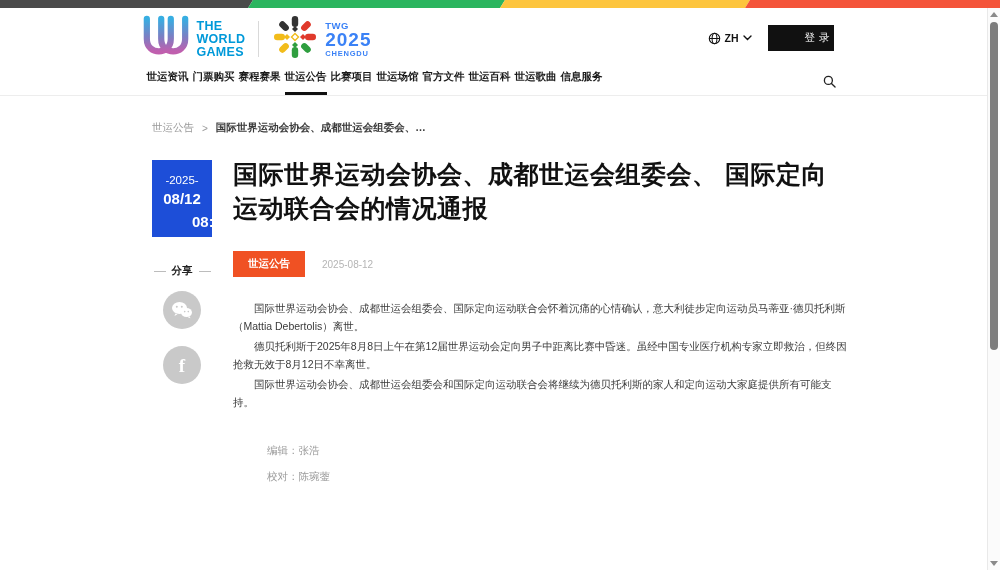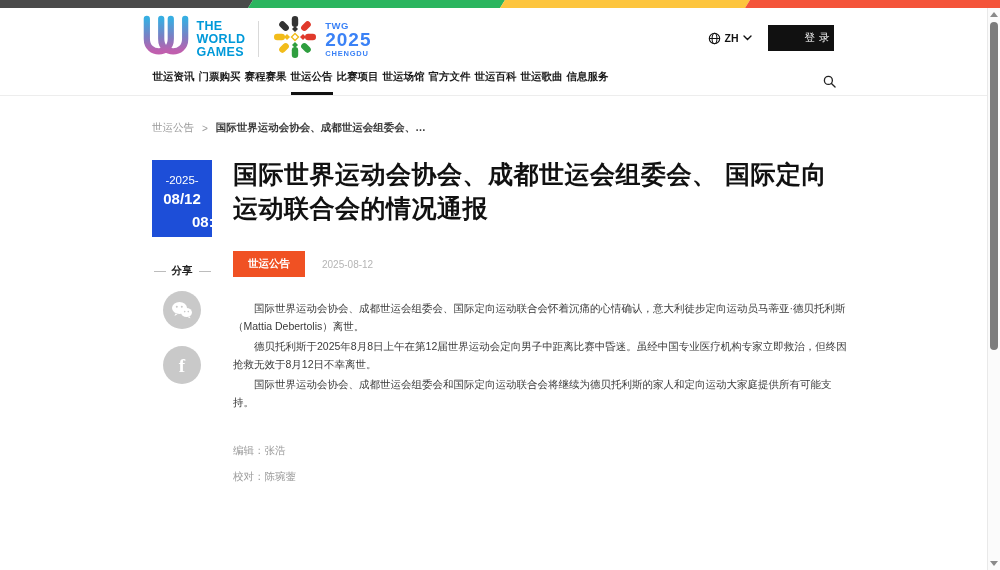--- a/index.html
+++ b/index.html
@@ -30,21 +30,21 @@
   .twg-text { margin-left:7px; color:#3b82f6; }
   .twg-top { font-size:9.5px; font-weight:bold; letter-spacing:.5px; }
   .twg-year { font-size:19px; font-weight:600; line-height:18px; letter-spacing:1px; }
   .twg-city { font-size:7.5px; font-weight:bold; letter-spacing:.8px; }
 
   .controls { position:absolute; right:8px; top:17px; display:flex; align-items:center; gap:16px; }
   .lang { display:flex; align-items:center; gap:4px; cursor:pointer; }
   .lang-label { font-size:10.5px; font-weight:bold; color:#111; }
   .login-btn { background:#111; color:#fff; font-size:10.5px; width:66px; padding:6px 0; text-align:right; letter-spacing:4px; text-indent:4px; cursor:pointer; border:none; font-family:inherit; }
 
-  .nav { position:absolute; left:7px; bottom:0; display:flex; gap:4px; }
+  .nav { position:absolute; left:1px; bottom:0; display:flex; gap:4px; }
   .nav-item { font-size:10.5px; font-weight:bold; color:#1a1a1a; padding-bottom:8px; white-space:nowrap; cursor:pointer; }
   .nav-item.active { border-bottom:3px solid #111; }
   .search-btn { position:absolute; right:6px; bottom:7px; cursor:pointer; line-height:0; }
 
   
   .breadcrumb { position:absolute; top:121px; left:152px; display:flex; align-items:center; font-size:10.5px; z-index:5; }
   .bc-root { color:#9a9a9a; cursor:pointer; }
   .bc-sep { color:#9a9a9a; margin:0 8px; font-size:10px; }
   .bc-current { color:#3a3a3a; font-weight:600; }
 
@@ -61,21 +61,21 @@
   .share-fb { margin-top:17px; }
   .fb-glyph { color:#fff; font-size:19px; font-weight:bold; line-height:1; font-family:"Liberation Serif",serif; }
 
   .art-main { position:absolute; top:157px; left:233px; width:615px; }
   .art-title { font-size:25px; font-weight:800; color:#111; line-height:34px; letter-spacing:.5px; }
   .tag-row { margin-top:26px; display:flex; align-items:center; }
   .cat-tag { display:inline-block; background:#f05123; color:#fff; font-size:10.5px; font-weight:bold; padding:6px 15px; cursor:pointer; }
   .pub-date { color:#b5b5b5; font-size:10px; margin-left:17px; }
   .art-body { margin-top:23px; }
   .art-body p { font-size:10.5px; color:#3a3a3a; line-height:17.5px; text-indent:2em; margin-bottom:3px; }
-  .art-meta { margin-top:26px; }
+  .art-meta { margin-top:26px;margin-left:34px; }
   .meta-line { font-size:10.5px; color:#9b9b9b; line-height:26px; }
 </style>
 </head>
 <body>
 
 <div class="page">
 
   <div class="topbar">
     <div class="seg seg1"></div>
     <div class="seg seg2"></div>

